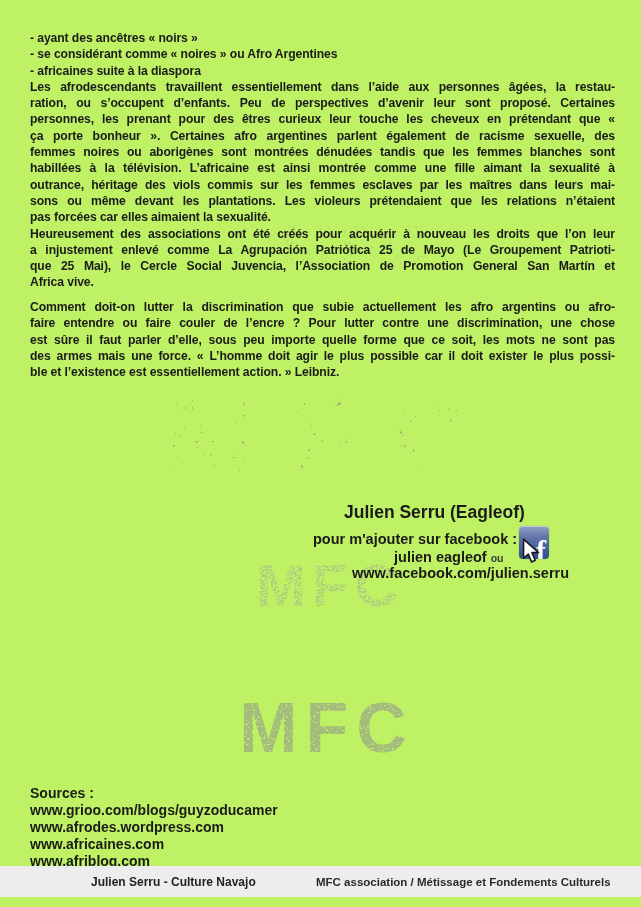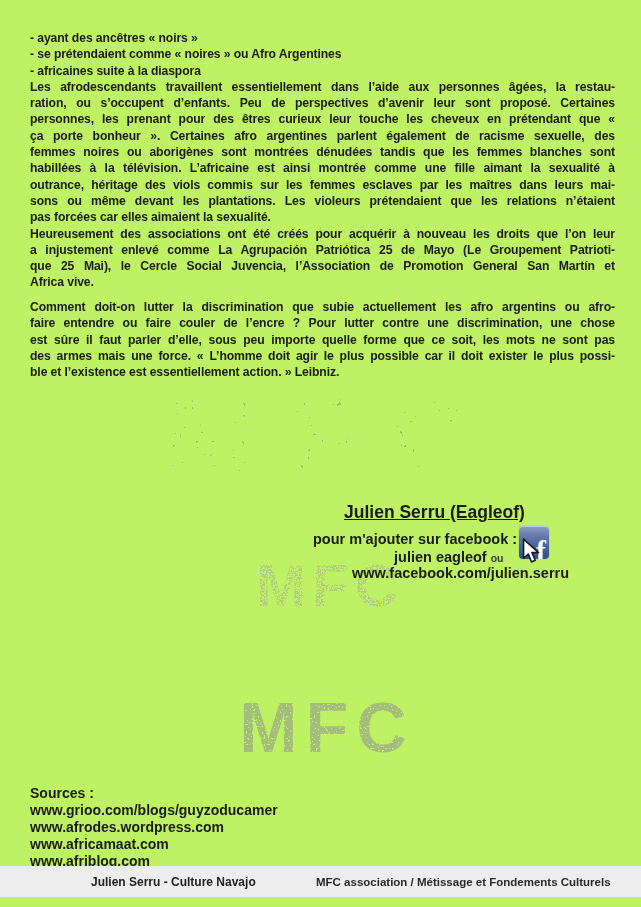--- a/index.html
+++ b/index.html
@@ -15,21 +15,21 @@
   }
   .line{height:16.3px;line-height:16.3px;overflow:hidden;white-space:nowrap;}
   .line.j{white-space:normal;text-align:justify;text-align-last:justify;}
   
   .wm{position:absolute;pointer-events:none;}
   .wmtext{
     font-family:"Liberation Sans","DejaVu Sans",sans-serif;
     font-weight:bold;
   }
   
-  .sig-name{position:absolute;left:344px;top:502px;font-size:17.5px;font-weight:bold;letter-spacing:0;text-decoration:underline;}
+  .sig-name{position:absolute;left:344px;top:502px;font-size:17.5px;font-weight:bold;letter-spacing:0;}
   .sig-fbline{position:absolute;left:313px;top:531px;font-size:14.5px;font-weight:bold;text-align:center;}
   .sig-id{position:absolute;left:394px;top:549px;font-size:14.5px;font-weight:bold;}
   .sig-id .or{font-size:10.5px;color:#3a3a3a;font-weight:bold;margin-top:16px;}
   .sig-url{position:absolute;left:352px;top:565px;font-size:14.5px;font-weight:bold;}
   
   .fb-icon{
     position:absolute;left:519px;top:526px;width:30px;height:33px;
     border-radius:4px;overflow:hidden;
     background:linear-gradient(#8fa0c5 0%,#6075a9 35%,#3b5998 80%,#33508c 100%);
     box-shadow:inset 0 1px 0 rgba(255,255,255,.45), 0 0 1px rgba(0,0,0,.4);
@@ -103,21 +103,21 @@
           </feComponentTransfer>
         <feComposite in="SourceGraphic" in2="t" operator="in"></feComposite>
       </filter>
     </defs>
     <text class="wmtext" x="50%" y="76%" text-anchor="middle" font-size="70" letter-spacing="8" fill="#909090" opacity="0.55" filter="url(#dis4)">MFC</text>
   </svg>
 
   <div class="textcol" style="top:30px;">
     <div>
         <div class="line">- ayant des ancêtres « noirs »</div>
-        <div class="line">- se prétendaient comme « noires » ou Afro Argentines</div>
+        <div class="line">- se considérant comme « noires » ou Afro Argentines</div>
         <div class="line">- africaines suite à la diaspora</div>
       </div>
     <div>
         <div class="line j">Les afrodescendants travaillent essentiellement dans l’aide aux personnes âgées, la restau-</div>
         <div class="line j">ration, ou s’occupent d’enfants. Peu de perspectives d’avenir leur sont proposé. Certaines</div>
         <div class="line j">personnes, les prenant pour des êtres curieux leur touche les cheveux en prétendant que «</div>
         <div class="line j">ça porte bonheur ». Certaines afro argentines parlent également de racisme sexuelle, des</div>
         <div class="line j">femmes noires ou aborigènes sont montrées dénudées tandis que les femmes blanches sont</div>
         <div class="line j">habillées à la télévision. L’africaine est ainsi montrée comme une fille aimant la sexualité à</div>
         <div class="line j">outrance, héritage des viols commis sur les femmes esclaves par les maîtres dans leurs mai-</div>
@@ -154,21 +154,21 @@
     <span>julien eagleof</span>
     <span class="or">ou</span>
   </div>
   <div class="sig-url">www.facebook.com/julien.serru</div>
 
   <div class="sources">
     <div class="sources-title">Sources :</div>
     <div>
         <div class="line">www.grioo.com/blogs/guyzoducamer</div>
         <div class="line">www.afrodes.wordpress.com</div>
-        <div class="line">www.africamaat.com</div>
+        <div class="line">www.africaines.com</div>
         <div class="line">www.afriblog.com</div>
       </div>
   </div>
 
   <div class="footer-band"></div>
   <div class="footer-left">Julien Serru - Culture Navajo</div>
   <div class="footer-right">MFC association / Métissage et Fondements Culturels</div>
 
 </div>
 

